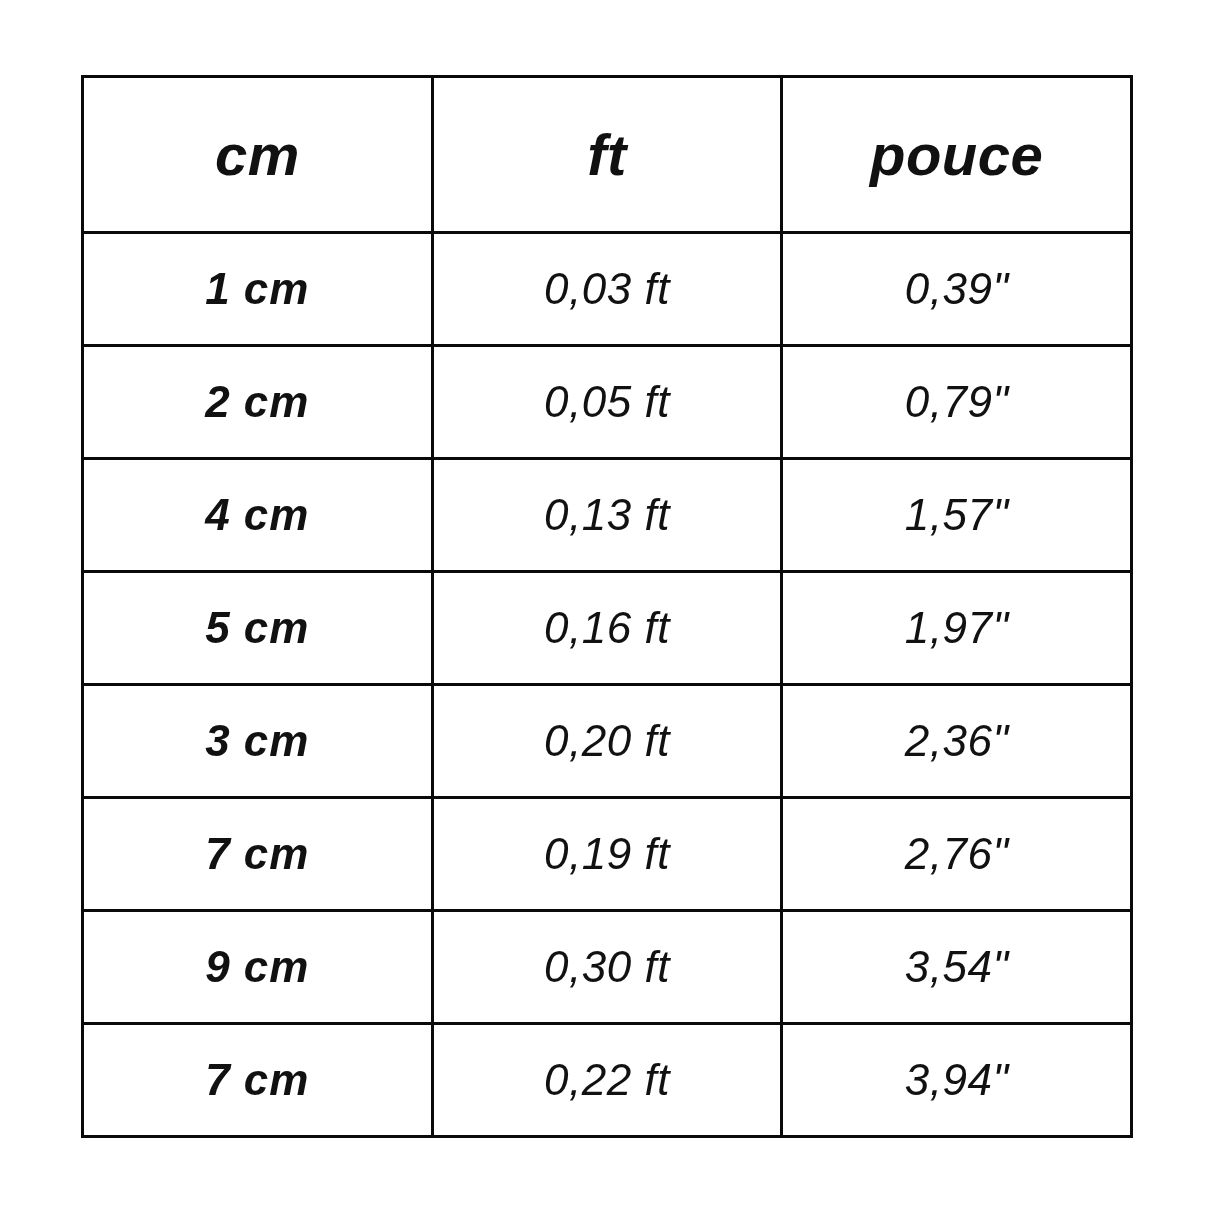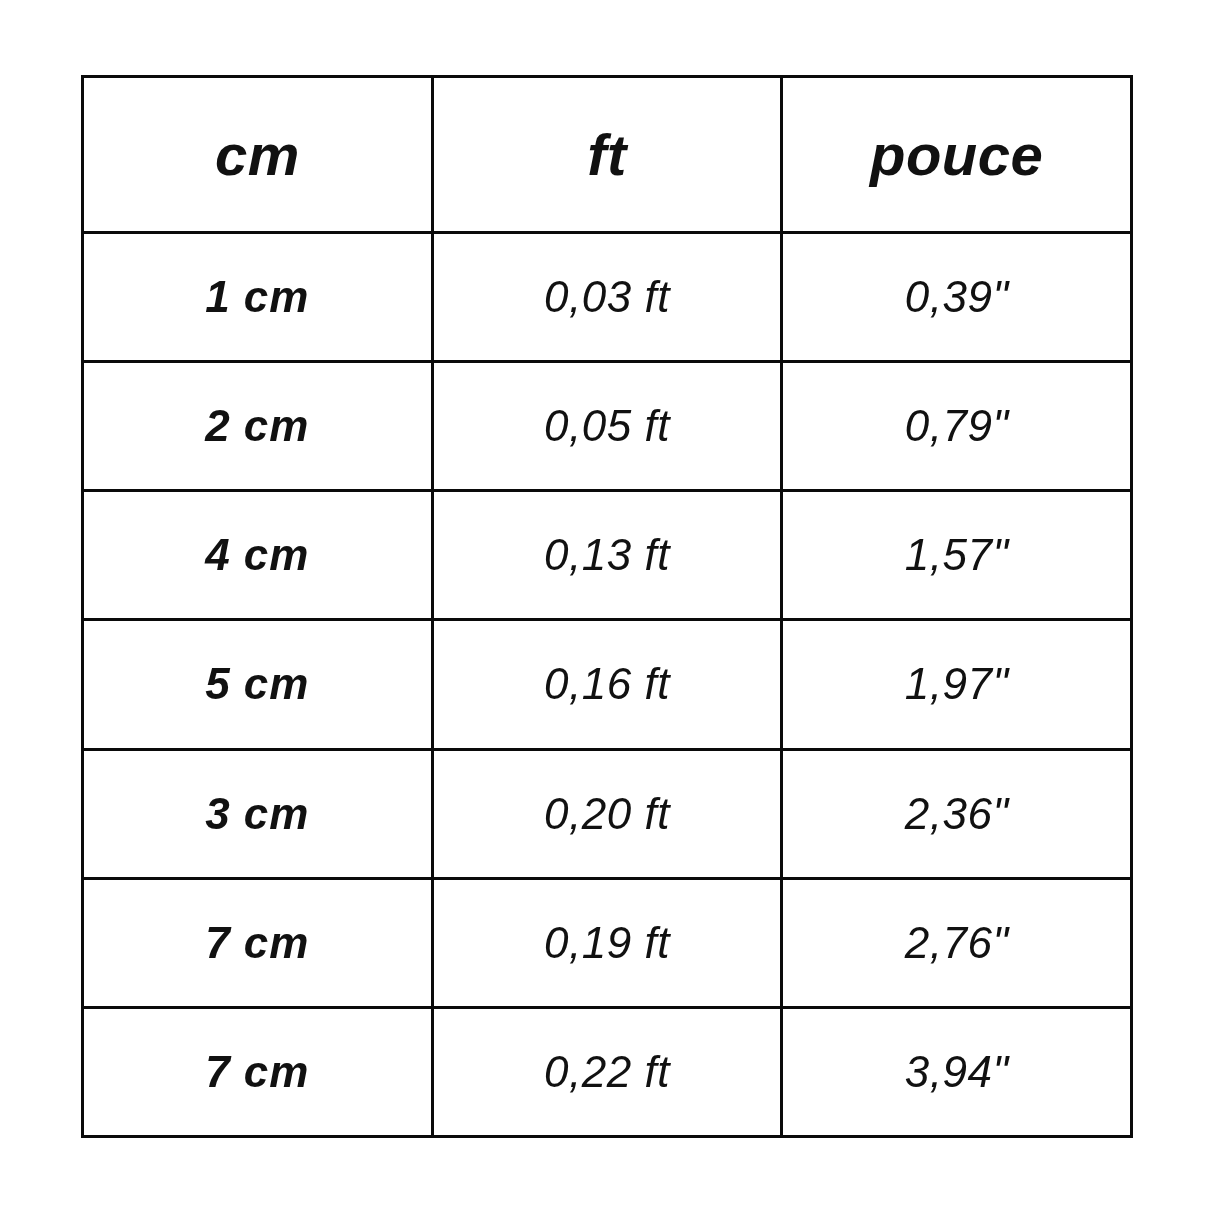--- a/index.html
+++ b/index.html
@@ -89,19 +89,24 @@
         <td class="cm-cell">3 cm</td>
         <td>0,20 ft</td>
         <td>2,36"</td>
       </tr>
       <tr>
         <td class="cm-cell">7 cm</td>
         <td>0,19 ft</td>
         <td>2,76"</td>
       </tr>
       <tr>
+        <td class="cm-cell">9 cm</td>
+        <td>0,30 ft</td>
+        <td>3,54"</td>
+      </tr>
+      <tr>
         <td class="cm-cell">7 cm</td>
         <td>0,22 ft</td>
         <td>3,94"</td>
       </tr>
     </tbody>
   </table>
 </div>
 
 </body></html>

